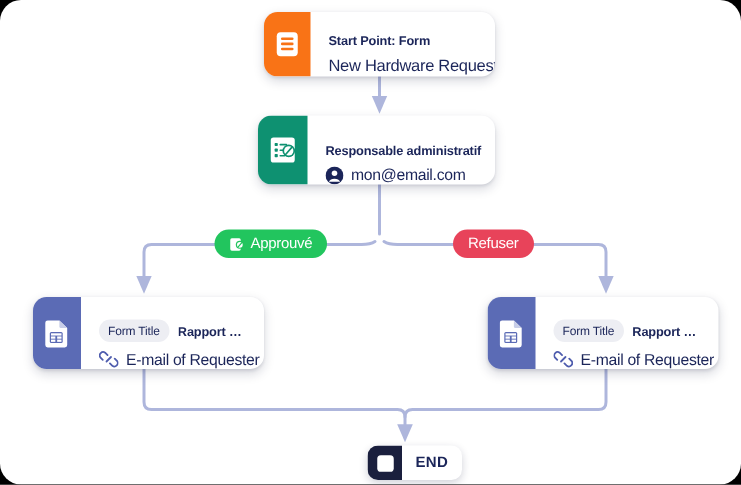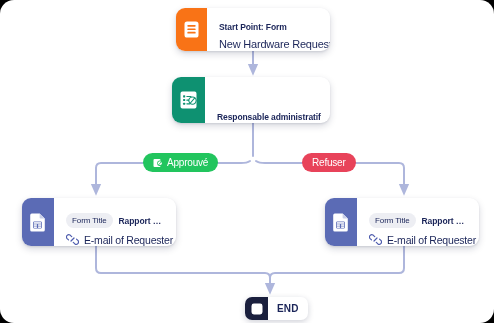--- a/index.html
+++ b/index.html
@@ -216,20 +216,30 @@
         <rect x="6.3" y="4.9" width="5.2" height="1.1" rx="0.55" fill="#0E9171"></rect>
         <rect x="6.3" y="8.6" width="5.2" height="1.1" rx="0.55" fill="#0E9171"></rect>
         <rect x="6.3" y="12.3" width="4.0" height="1.1" rx="0.55" fill="#0E9171"></rect>
         <circle cx="12.5" cy="9.6" r="4.2" fill="#0E9171"></circle>
         <circle cx="12.5" cy="9.6" r="3.1" fill="#ffffff"></circle>
         <path d="M14.8,6.9 L10.4,12.0" stroke="#0E9171" stroke-width="1.1" stroke-linecap="round" fill="none"></path>
       </svg>
     </div>
     <div class="node-body">
       <div class="node-title">Responsable administratif</div>
+      <div class="sub-row">
+        <span style="display:inline-flex;flex:0 0 auto;">
+          <svg width="12" height="12" viewBox="0 0 12 12" aria-hidden="true">
+            <circle cx="6" cy="6" r="6" fill="#1b2559"></circle>
+            <circle cx="6" cy="4.5" r="1.85" fill="#ffffff"></circle>
+            <path d="M2.2,10.2 A4.1,3.3 0 0 1 9.8,10.2 Z" fill="#ffffff"></path>
+          </svg>
+        </span>
+        <span class="sub-text">mon@email.com</span>
+      </div>
     </div>
   </div>
 
   <div id="pill-refuse" class="pill">
     <span>Refuser</span>
   </div>
 
   <div id="pill-approve" class="pill">
     <span style="display:inline-flex;flex:0 0 auto;">
       <svg width="10" height="10" viewBox="0 0 10 10" aria-hidden="true">

